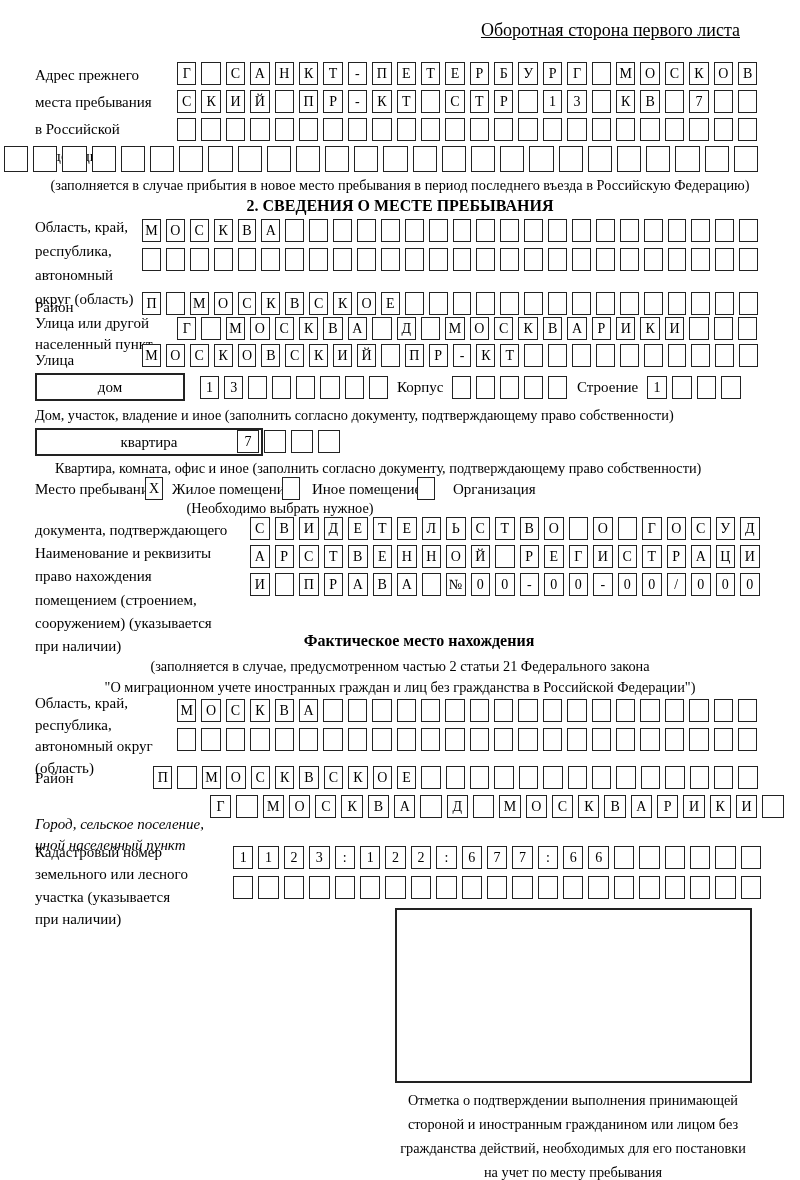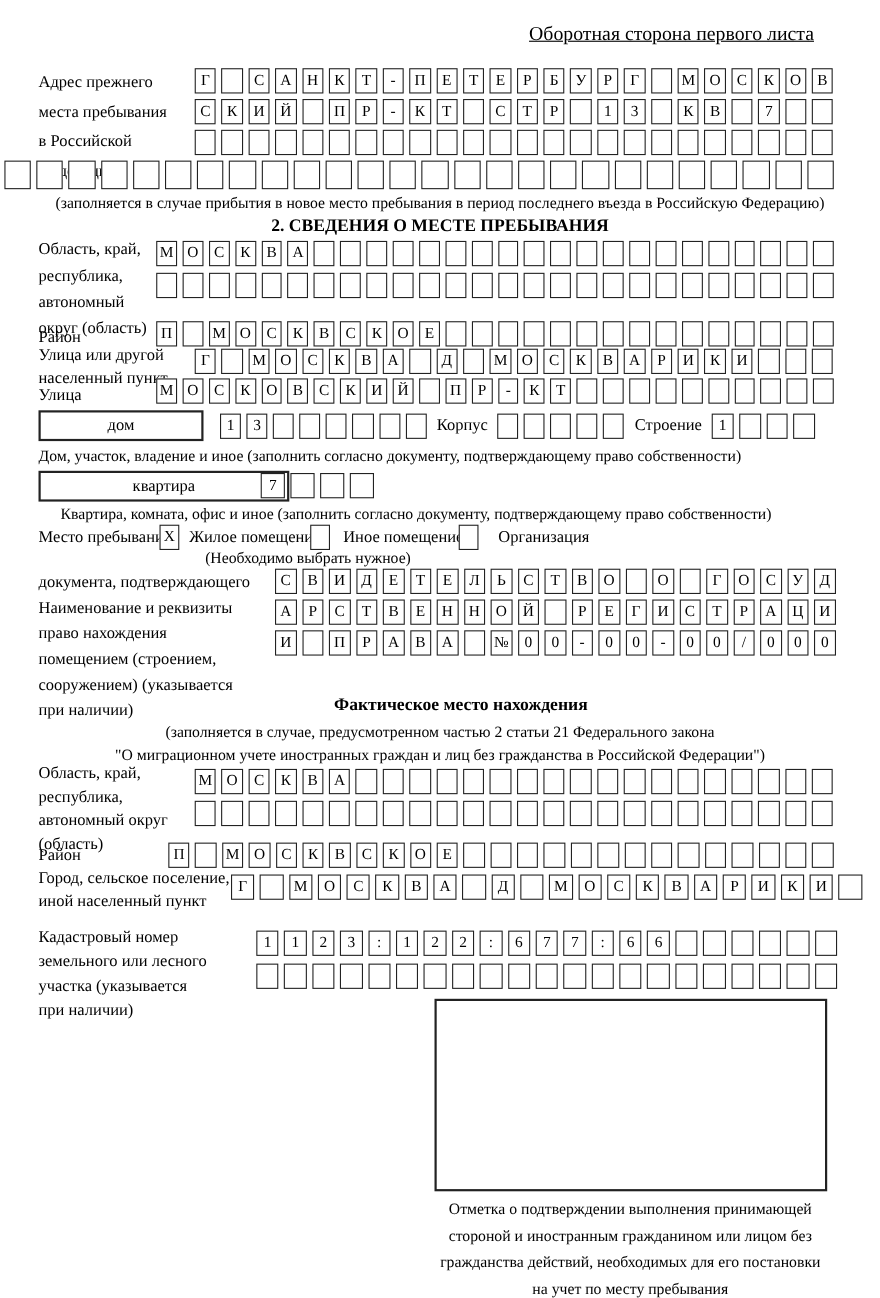--- a/index.html
+++ b/index.html
@@ -520,21 +520,21 @@
       <span class="cell"></span>
       <span class="cell"></span>
       <span class="cell"></span>
       <span class="cell"></span>
       <span class="cell"></span>
       <span class="cell"></span>
       <span class="cell"></span>
       <span class="cell"></span>
     </div>
 
-  <div class="abs lbl lines" style="top:789px;left:35px;width:185px;line-height:21px;">
+  <div class="abs lbl lines" style="top:814px;left:35px;width:185px;line-height:21px;font-style:italic;">
       <div>Город, сельское поселение,</div>
       <div>иной населенный пункт</div>
     </div>
   <div class="abs cells rw22" style="top:795px;left:210px;">
       <span class="cell">Г</span>
       <span class="cell"></span>
       <span class="cell">М</span>
       <span class="cell">О</span>
       <span class="cell">С</span>
       <span class="cell">К</span>

